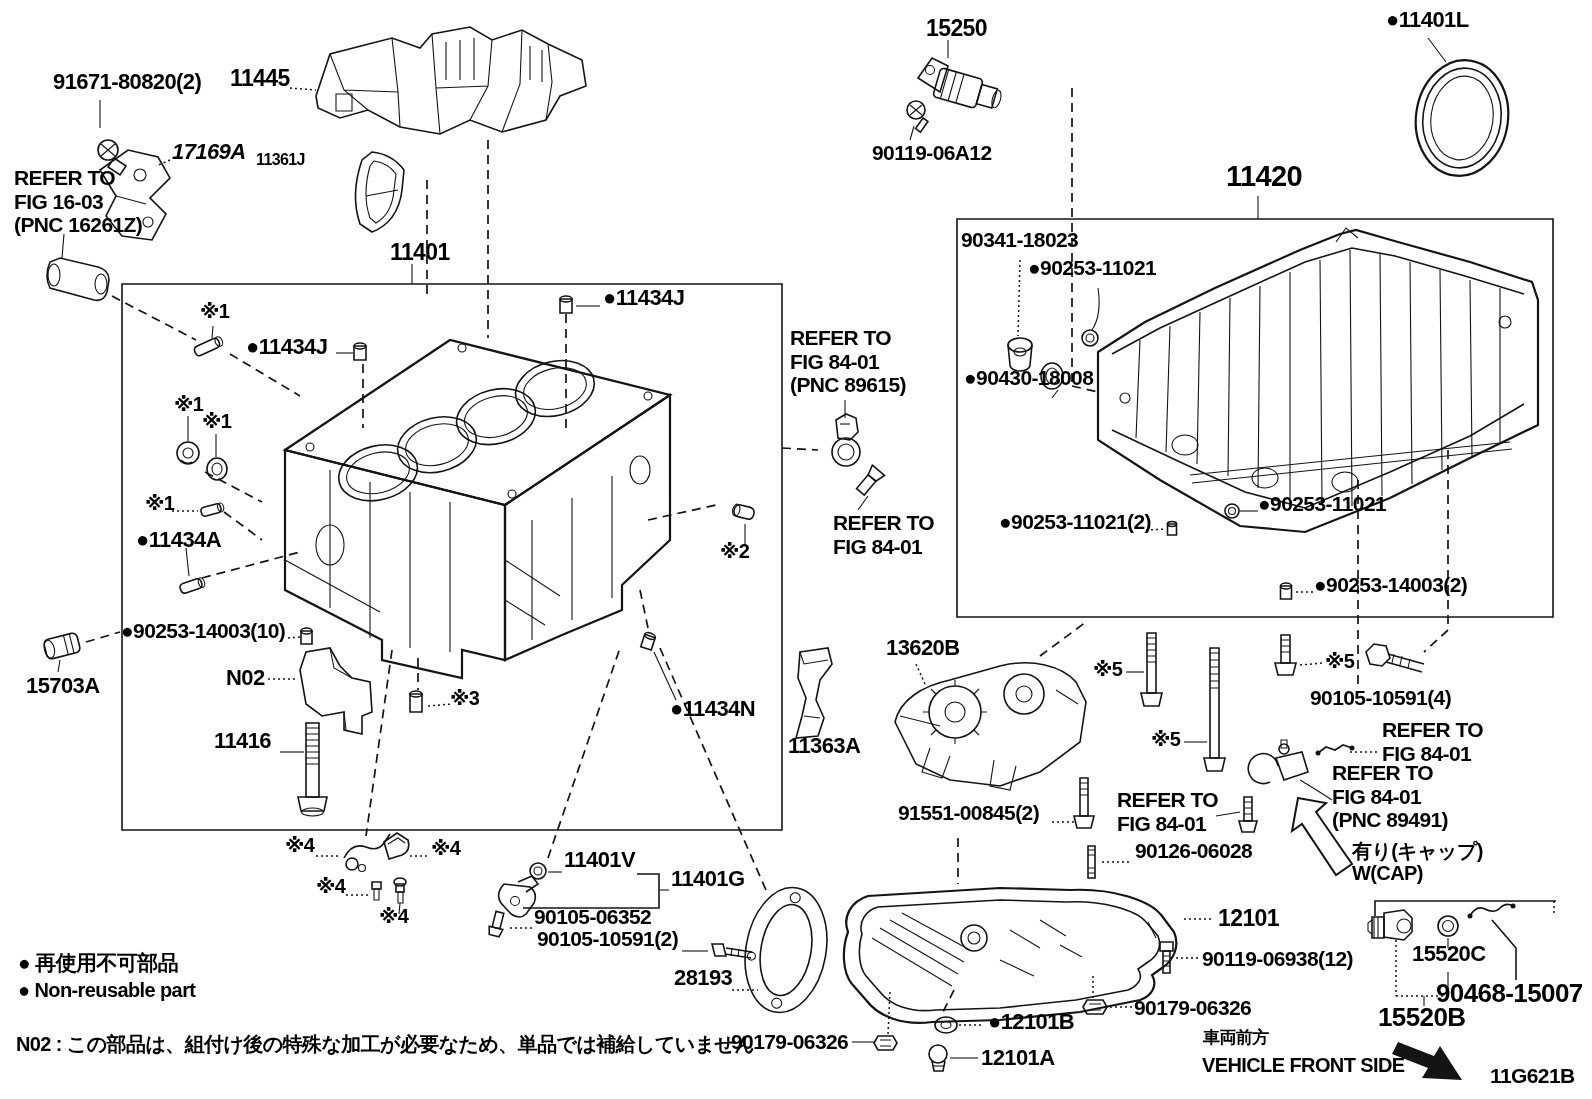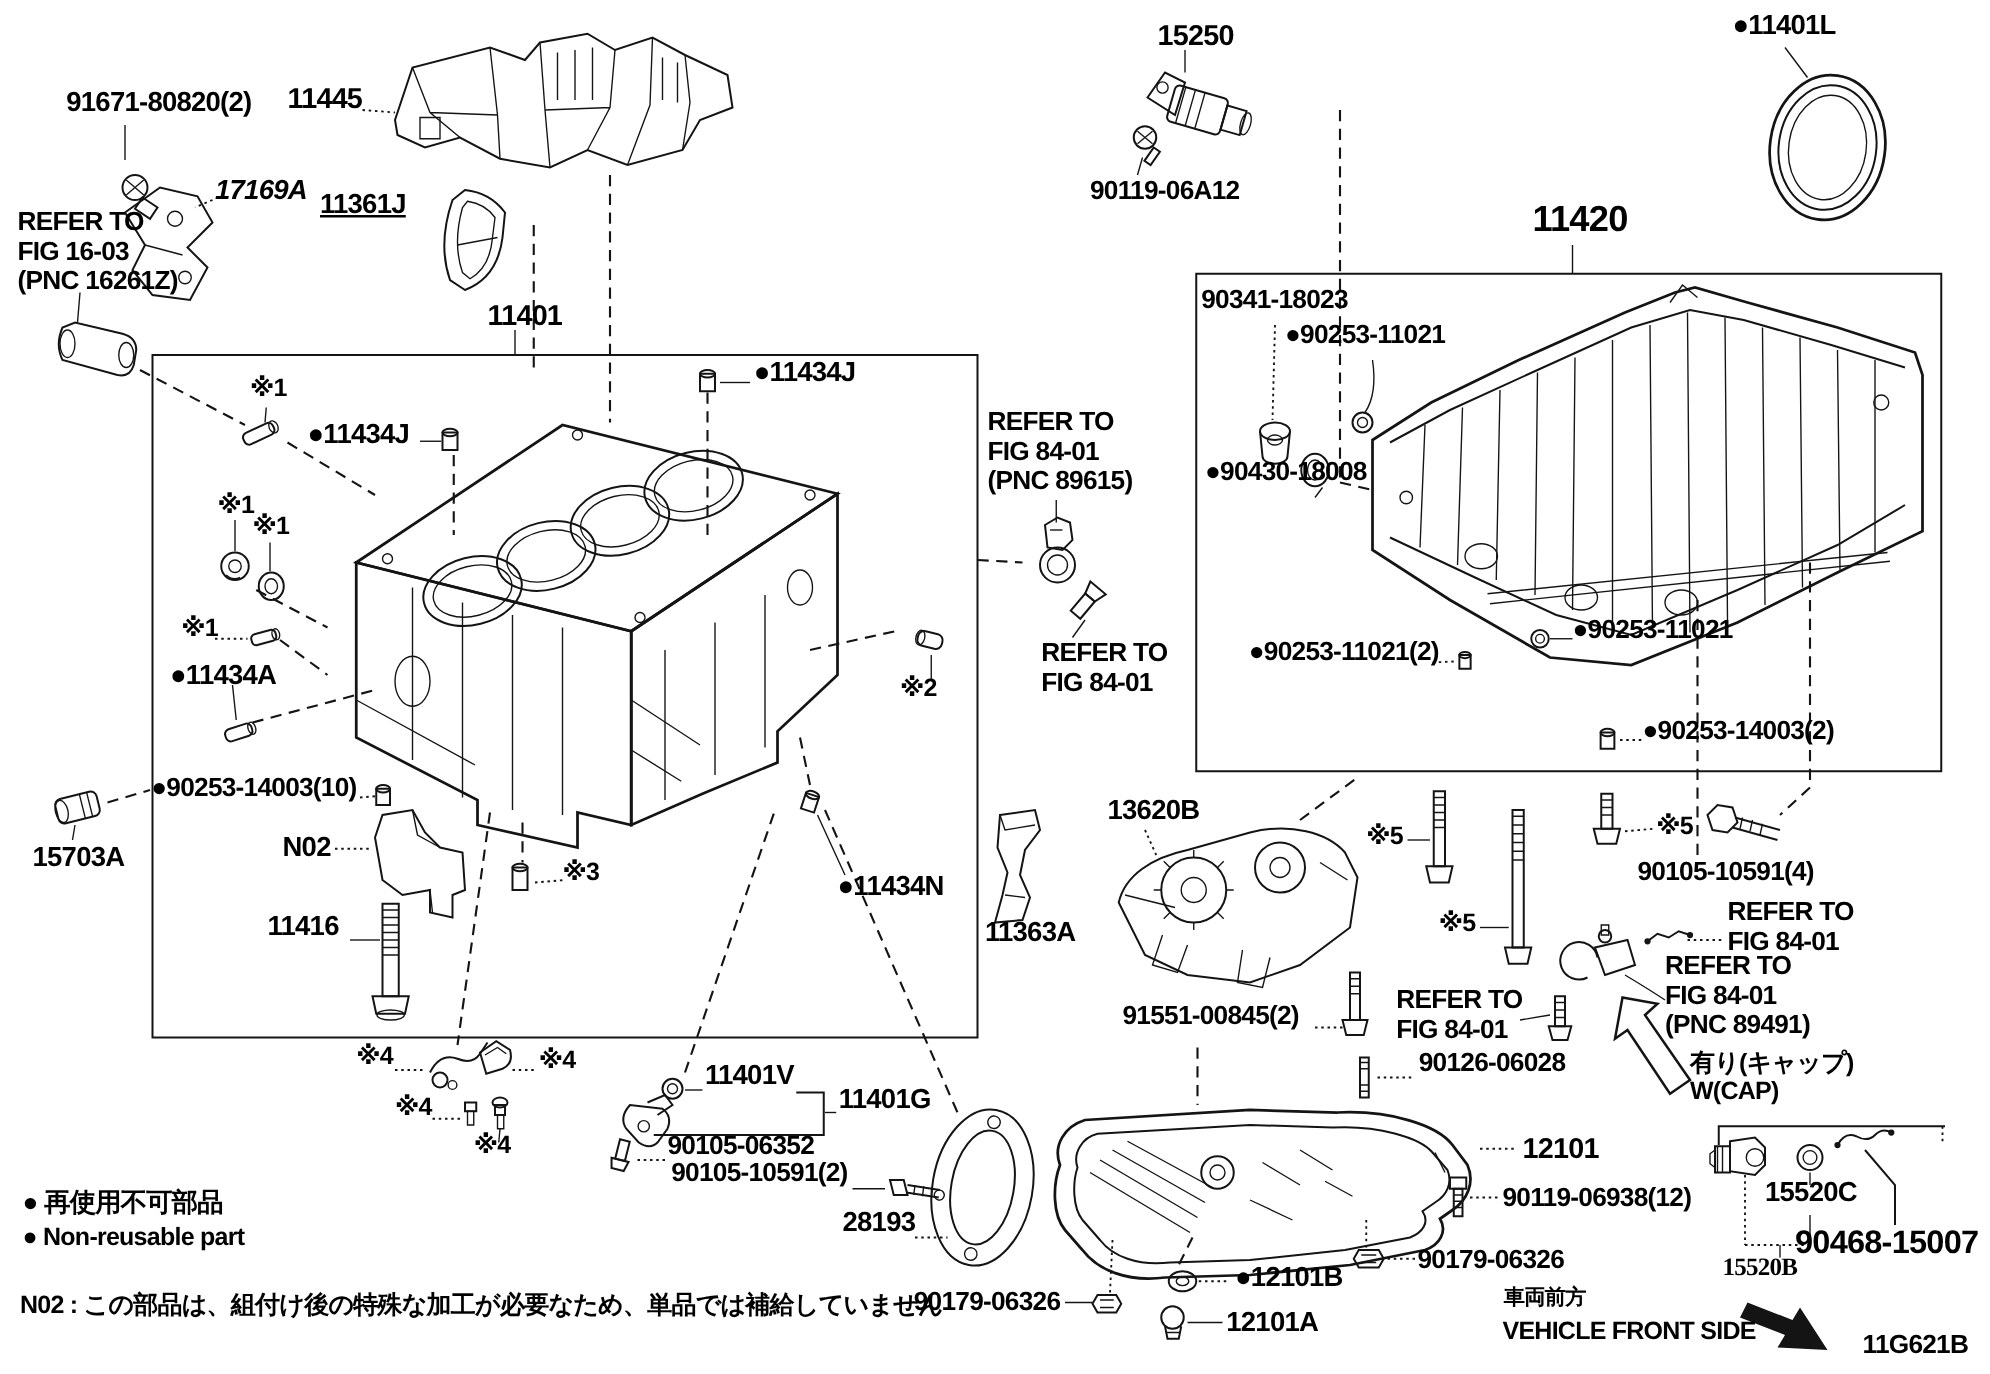--- a/index.html
+++ b/index.html
@@ -475,21 +475,21 @@
 
 </svg>
 
 <div id="labels">
       <div class="lbl" style="left: 53px; top: 70px; font-size: 22px;">91671-80820(2)</div>
       <div class="lbl" style="left: 230px; top: 66px; font-size: 23px;">11445</div>
       <div class="lbl" style="left: 172px; top: 140px; font-size: 22px; font-style: italic;">17169A</div>
       <div class="lbl" style="left: 14px; top: 166px; font-size: 21px;">REFER TO
 FIG 16-03
 (PNC 16261Z)</div>
-      <div class="lbl" style="left: 256px; top: 151px; font-size: 22px; text-decoration: underline;">11361J</div>
+      <div class="lbl" style="left: 256px; top: 151px; font-size: 16px;">11361J</div>
       <div class="lbl" style="left: 390px; top: 240px; font-size: 23px;">11401</div>
       <div class="lbl" style="left: 926px; top: 16px; font-size: 23px;">15250</div>
       <div class="lbl" style="left: 872px; top: 141px; font-size: 21px;">90119-06A12</div>
       <div class="lbl" style="left: 1386px; top: 8px; font-size: 22px;">●11401L</div>
       <div class="lbl" style="left: 1226px; top: 160px; font-size: 29px;">11420</div>
       <div class="lbl" style="left: 961px; top: 228px; font-size: 21px;">90341-18023</div>
       <div class="lbl" style="left: 1028px; top: 256px; font-size: 21px;">●90253-11021</div>
       <div class="lbl" style="left: 964px; top: 366px; font-size: 21px;">●90430-18008</div>
       <div class="lbl" style="left: 999px; top: 510px; font-size: 21px;">●90253-11021(2)</div>
       <div class="lbl" style="left: 1258px; top: 492px; font-size: 21px;">●90253-11021</div>
@@ -540,21 +540,21 @@
       <div class="lbl" style="left: 534px; top: 905px; font-size: 21px;">90105-06352</div>
       <div class="lbl" style="left: 537px; top: 927px; font-size: 21px;">90105-10591(2)</div>
       <div class="lbl" style="left: 285px; top: 834px; font-size: 20px;">※4</div>
       <div class="lbl" style="left: 431px; top: 837px; font-size: 20px;">※4</div>
       <div class="lbl" style="left: 316px; top: 875px; font-size: 20px;">※4</div>
       <div class="lbl" style="left: 379px; top: 905px; font-size: 20px;">※4</div>
       <div class="lbl" style="left: 1352px; top: 840px; font-size: 20px;">有り(キャップ)
 W(CAP)</div>
       <div class="lbl" style="left: 1412px; top: 942px; font-size: 22px;">15520C</div>
       <div class="lbl" style="left: 1436px; top: 979px; font-size: 26px;">90468-15007</div>
-      <div class="lbl" style="left: 1378px; top: 1003px; font-size: 20px; font-family: Liberation Serif, serif;">15520B</div>
+      <div class="lbl" style="left: 1378px; top: 1003px; font-size: 26px;">15520B</div>
       <div class="lbl" style="left: 1203px; top: 1028px; font-size: 17px;">車両前方</div>
       <div class="lbl" style="left: 1202px; top: 1054px; font-size: 20px;">VEHICLE FRONT SIDE</div>
       <div class="lbl" style="left: 1490px; top: 1064px; font-size: 21px;">11G621B</div>
       <div class="lbl" style="left: 18px; top: 951px; font-size: 21px;">● 再使用不可部品</div>
       <div class="lbl" style="left: 18px; top: 979px; font-size: 20px;">● Non-reusable part</div>
       <div class="lbl" style="left: 16px; top: 1033px; font-size: 20px;">N02 : この部品は、組付け後の特殊な加工が必要なため、単品では補給していません</div>
     </div>
 </div>
 
 </body></html>

